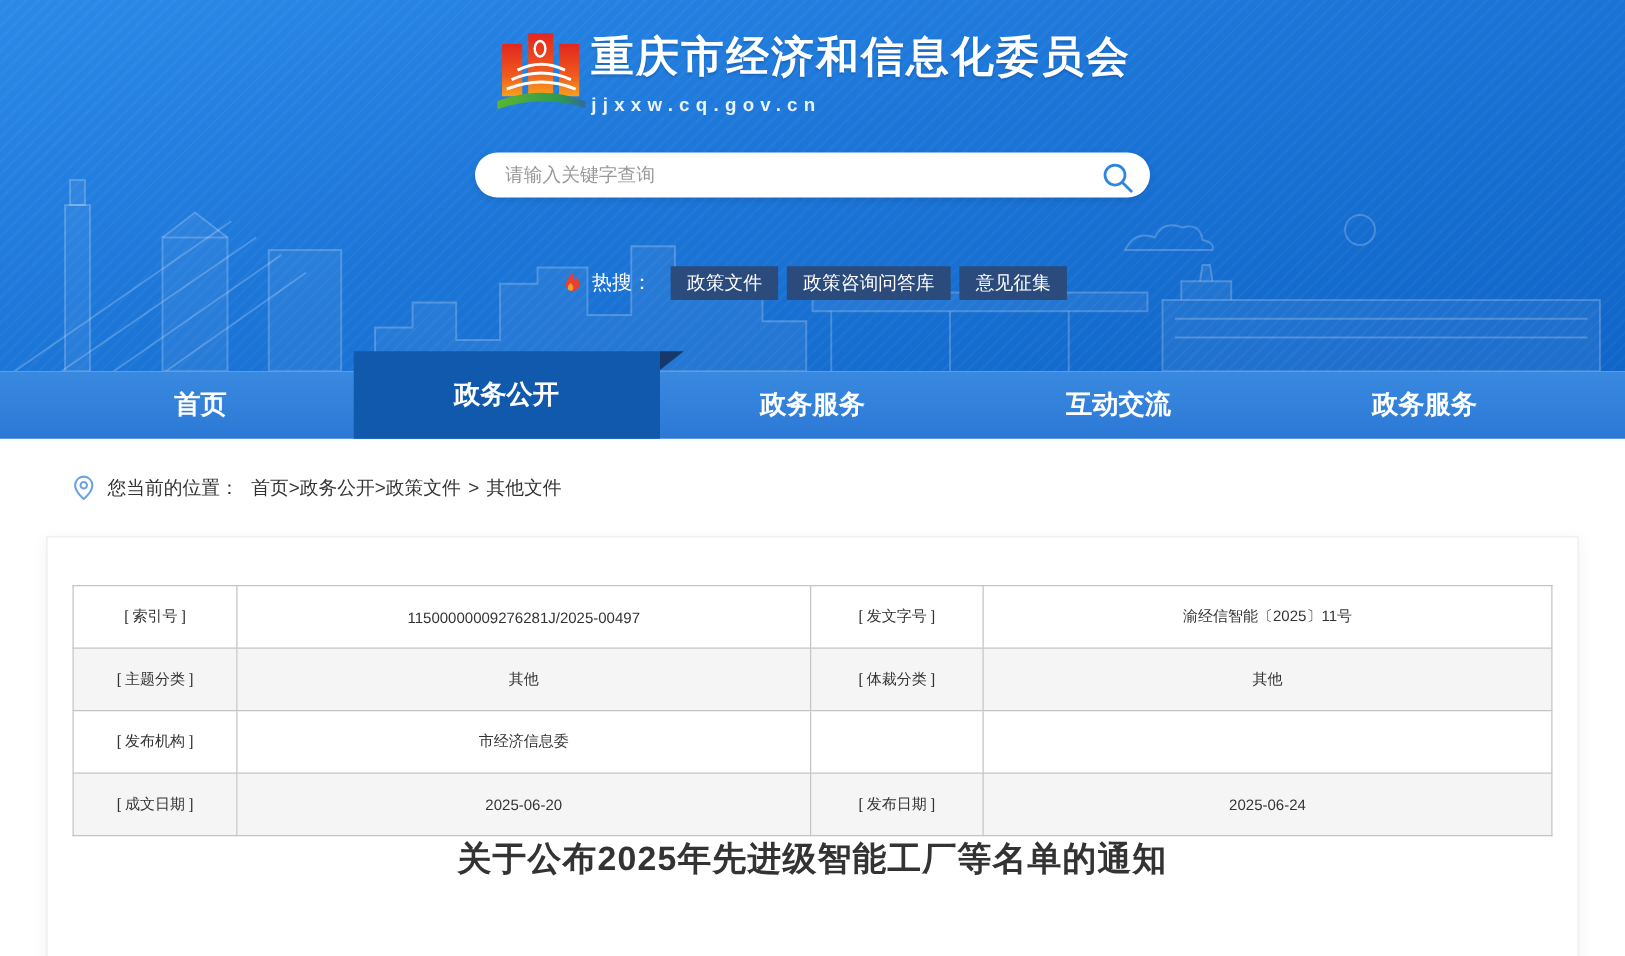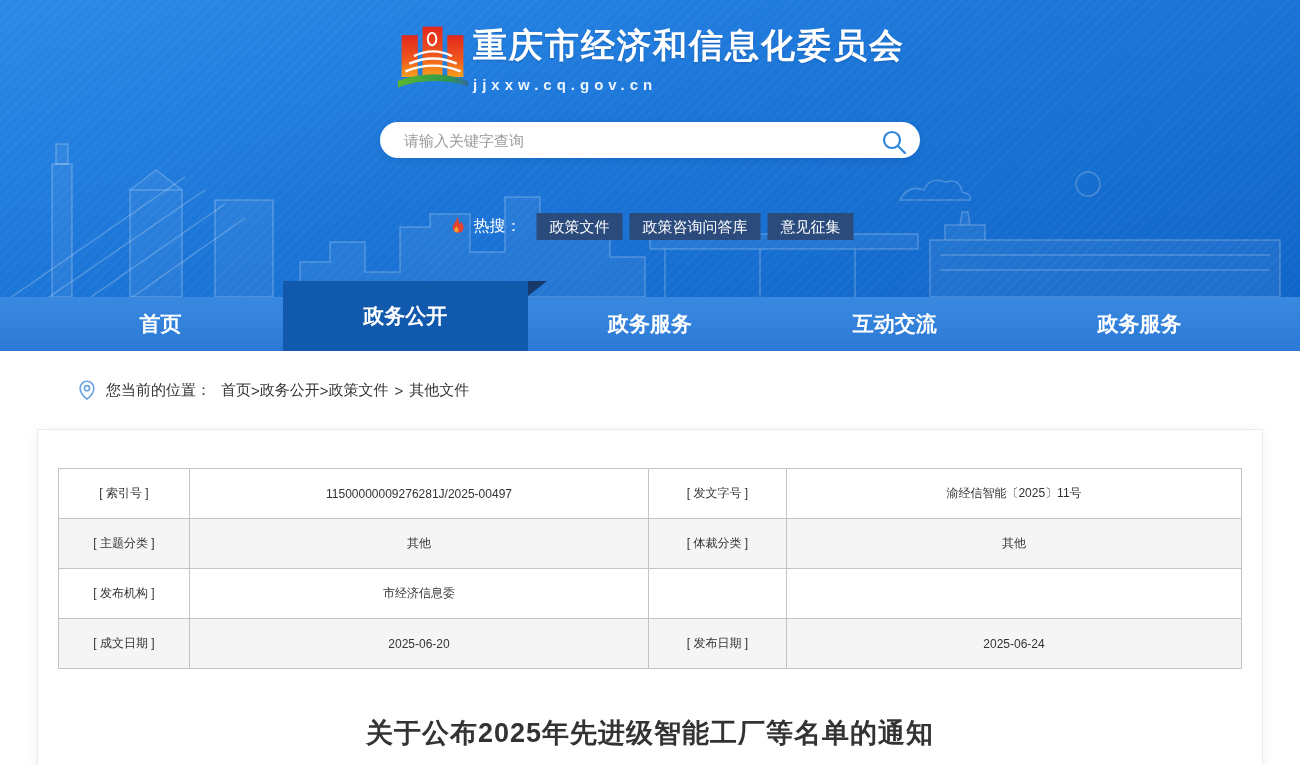--- a/index.html
+++ b/index.html
@@ -41,36 +41,36 @@
     background:linear-gradient(180deg,#3a89e0 0%,#2b79d5 100%); }
   .nav-item { flex:1; text-align:center; line-height:54px; color:#fff; font-size:21px;
     font-weight:bold; cursor:pointer; }
   .nav-item.active { position:relative; background:#1159ac; margin-top:-16px;
     height:70px; line-height:70px; }
   .nav-item.active::after { content:""; position:absolute; left:100%; top:0; width:0; height:0;
     border-top:15px solid #17386b; border-right:19px solid transparent; }
 
   
   .breadcrumb { display:flex; align-items:center; height:78px; padding-left:56px;
-    font-size:15px; color:#333; background:#fff;margin-left:20px; }
+    font-size:15px; color:#333; background:#fff; }
   .crumb-pin { width:22px; height:22px; margin-right:8px; }
   .crumb-prefix { margin-right:10px; }
   .crumb-link { color:#333; text-decoration:none; cursor:pointer; }
   .crumb-sep { color:#333; }
   .crumb-sep.last { margin:0 6px; }
 
   
   .card { margin:0 37px; height:400px; background:#fff; border:1px solid #ececec;
     box-shadow:0 2px 12px rgba(0,0,0,.06); }
   .meta-table { width:calc(100% - 40px); margin:38px 20px 0; border-collapse:collapse; table-layout:fixed; }
   .meta-table td { border:1px solid #c4c4c4; height:50px; text-align:center;
     font-size:12px; color:#333; overflow:hidden; }
   .meta-table tr.alt td { background:#f5f5f5; }
   .col-label1 { width:131px; } .col-value1 { width:459px; } .col-label2 { width:138px; }
-  .doc-title { text-align:center; font-size:27px; font-weight:bold; color:#333; margin-top:46px; letter-spacing:1px; }
+  .doc-title { text-align:center; font-size:27px; font-weight:bold; color:#333; letter-spacing:1px; }
 </style>
 </head>
 <body>
 
 <header class="banner">
   <div class="stripes"></div>
 
   <svg class="skyline" viewBox="0 0 1300 175">
     <g stroke="rgba(255,255,255,0.22)" fill="rgba(255,255,255,0.06)" stroke-width="1.5">
       <line x1="-10" y1="190" x2="185" y2="55"></line>

